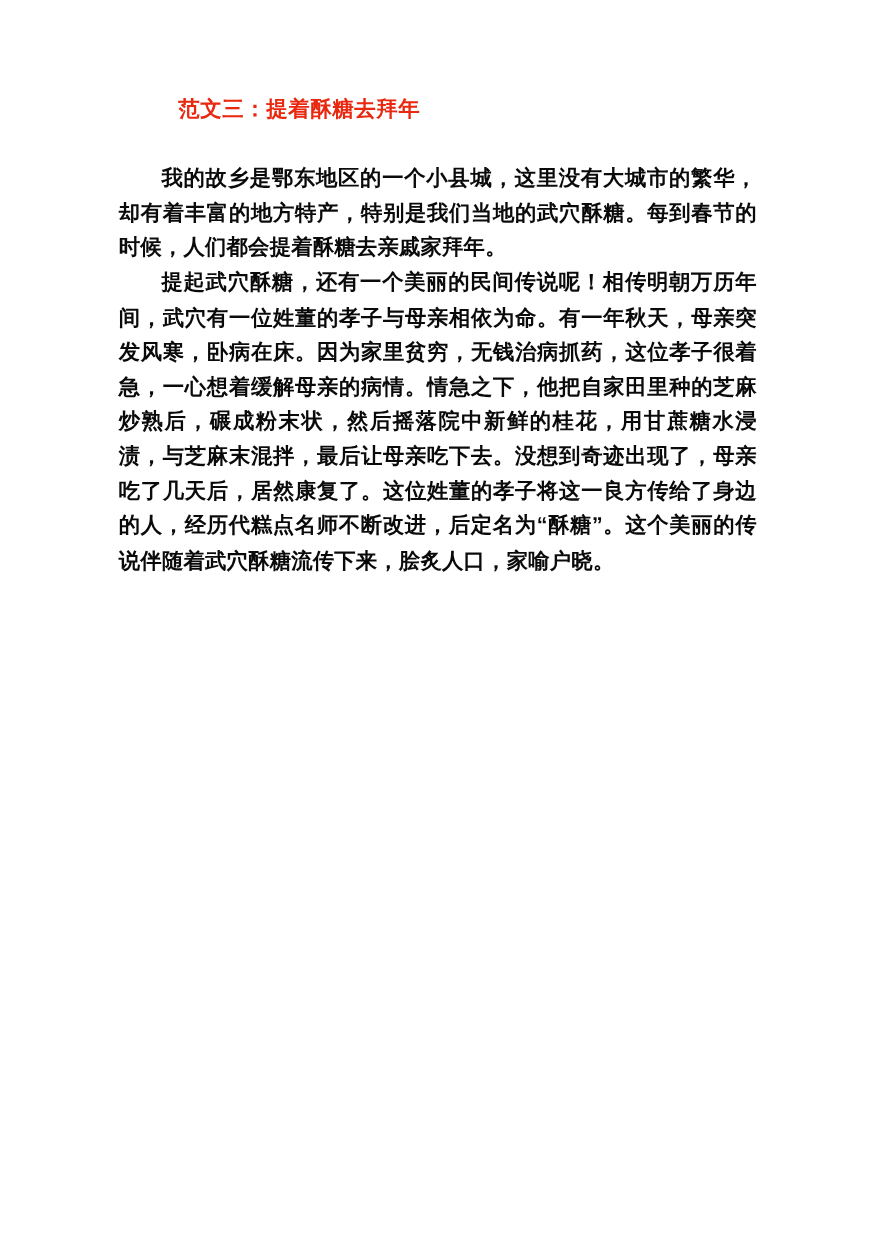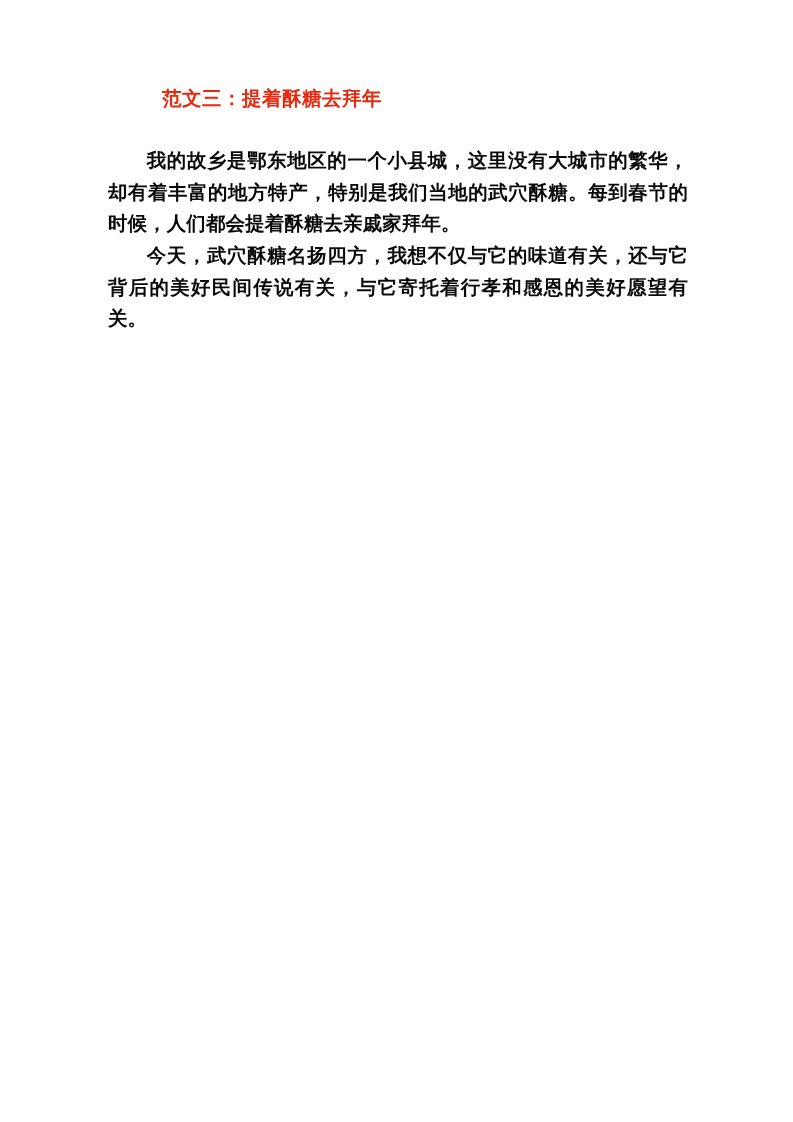--- a/index.html
+++ b/index.html
@@ -35,21 +35,21 @@
     color: #e8280f;
     letter-spacing: 0.5px;
     margin: 0 0 0 54px;
     white-space: nowrap;
   }
   .body-block {
     margin-top: 34px;
   }
   p.para {
     margin: 0;
-    font-family: Liberation Mono, monospace;
+    font-family: Liberation Sans, sans-serif;
     font-weight: bold;
     font-size: 19.4px;
     line-height: 31.6px;
     text-align: justify;
     text-justify: inter-ideograph;
     text-indent: 2em;
     color: #0a0a0a;
     letter-spacing: 0.2px;
   }
   p.para + p.para {
@@ -59,17 +59,17 @@
 </head>
 <body>
 
 <div class="page">
   <div class="content">
 
     <h1 class="doc-title">范文三：提着酥糖去拜年</h1>
 
     <div class="body-block">
       <p class="para">我的故乡是鄂东地区的一个小县城，这里没有大城市的繁华，却有着丰富的地方特产，特别是我们当地的武穴酥糖。每到春节的时候，人们都会提着酥糖去亲戚家拜年。</p>
-      <p class="para">今天，武穴酥糖名扬四方，我想不仅与它的味道有关，还与它背后的美好民间传说有关，与它寄托着行孝和感恩的美好愿望有关。</p>
+      <p class="para">提起武穴酥糖，还有一个美丽的民间传说呢！相传明朝万历年间，武穴有一位姓董的孝子与母亲相依为命。有一年秋天，母亲突发风寒，卧病在床。因为家里贫穷，无钱治病抓药，这位孝子很着急，一心想着缓解母亲的病情。情急之下，他把自家田里种的芝麻炒熟后，碾成粉末状，然后摇落院中新鲜的桂花，用甘蔗糖水浸渍，与芝麻末混拌，最后让母亲吃下去。没想到奇迹出现了，母亲吃了几天后，居然康复了。这位姓董的孝子将这一良方传给了身边的人，经历代糕点名师不断改进，后定名为“酥糖”。这个美丽的传说伴随着武穴酥糖流传下来，脍炙人口，家喻户晓。</p>
     </div>
 
   </div>
 </div>
 
 </body></html>

